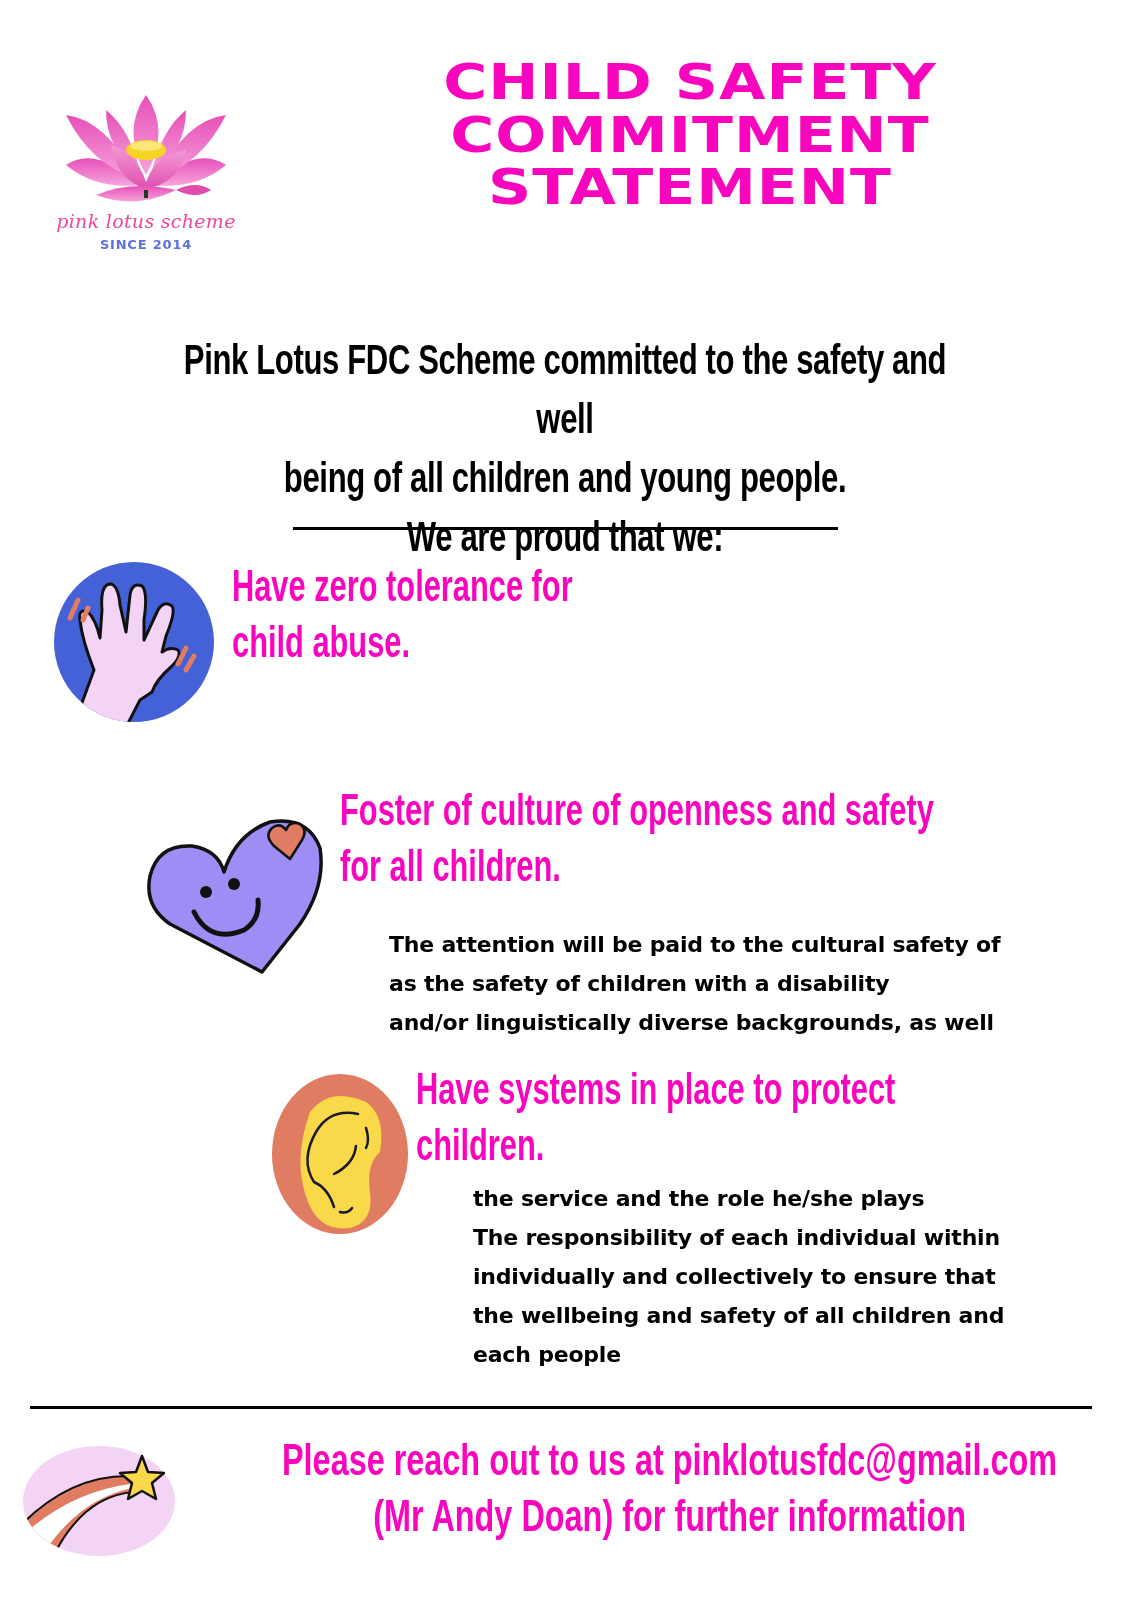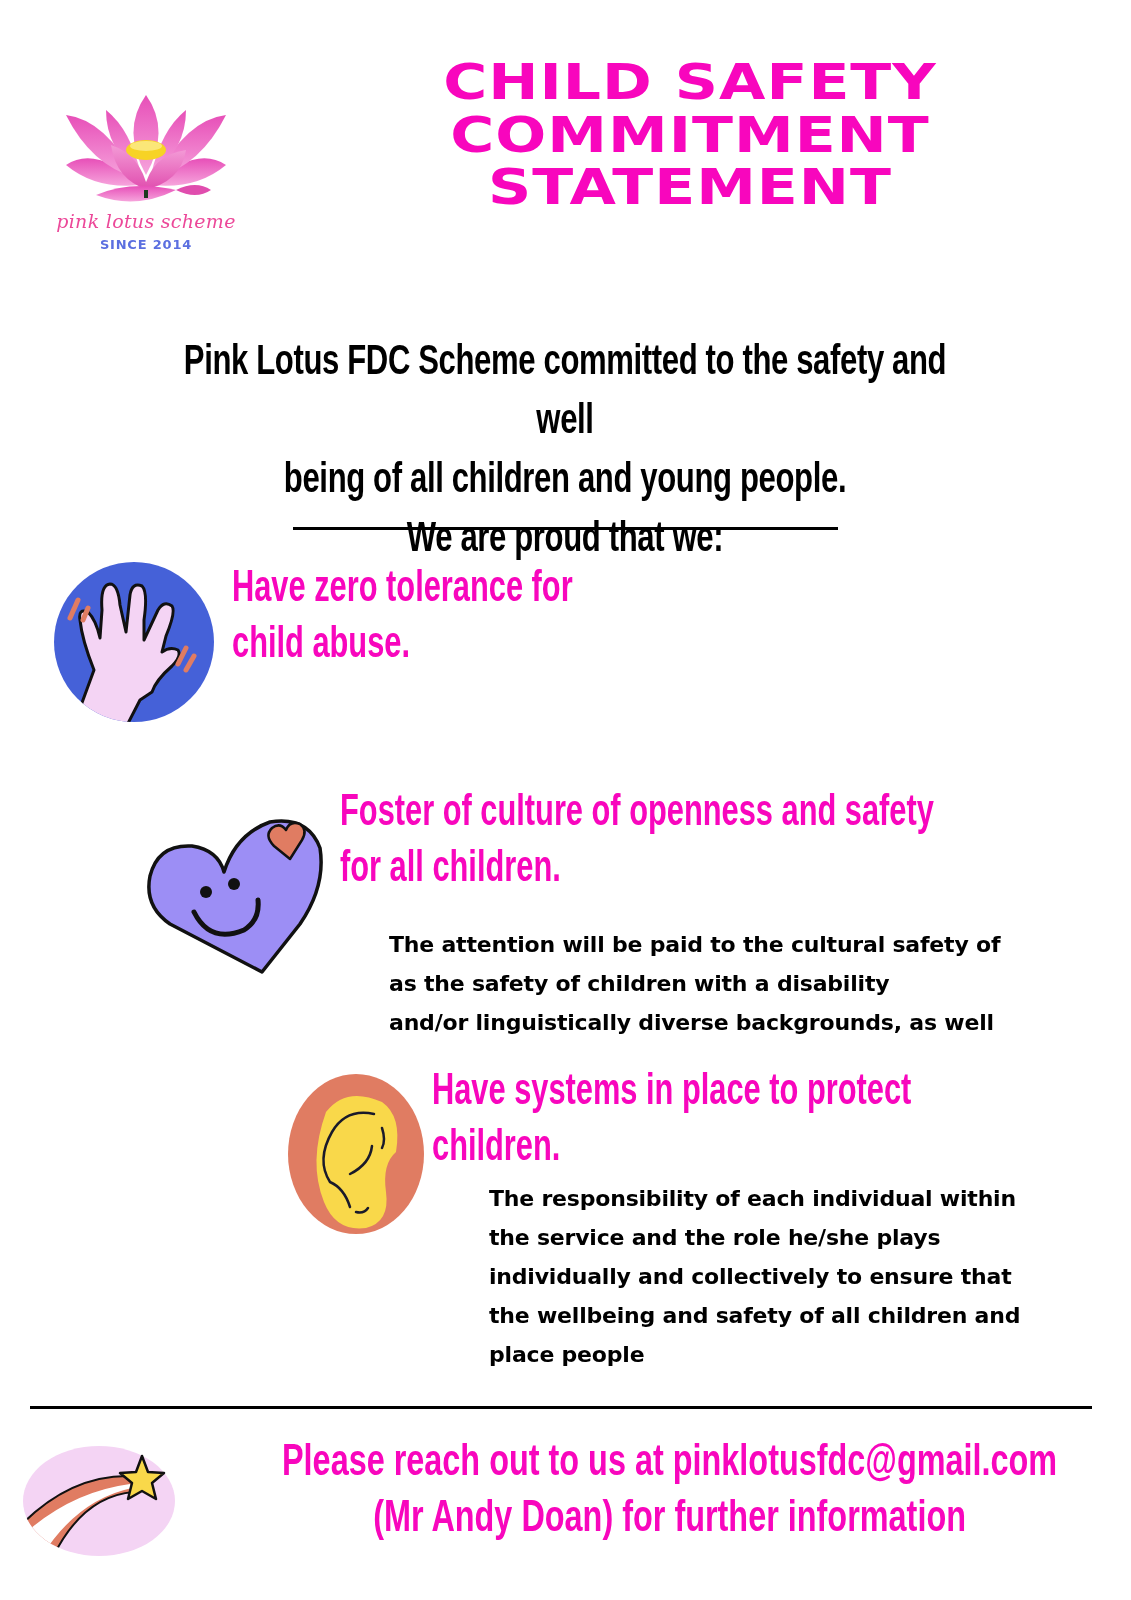--- a/index.html
+++ b/index.html
@@ -109,39 +109,39 @@
     <div>Foster of culture of openness and safety</div>
     <div>for all children.</div>
   </div>
   <div class="body" style="position:absolute;left:249px;top:117px;margin-top:24px;">
     <div>The attention will be paid to the cultural safety of</div>
     <div>as the safety of children with a disability</div>
     <div>and/or linguistically diverse backgrounds, as well</div>
   </div>
 </div>
 
-<div class="abs" style="left:286px;top:1065px;width:830px;height:320px;">
+<div class="abs" style="left:270px;top:1065px;width:830px;height:320px;">
   <svg width="140" height="165" viewBox="0 0 140 165" style="position:absolute;left:0;top:7px;">
     <ellipse cx="70" cy="82" rx="68" ry="80" fill="#e07c62"></ellipse>
     <path d="M40 40 Q60 14 96 30 Q116 44 110 80 Q96 92 100 120 Q104 150 80 156 Q50 160 38 130 Q22 90 40 40Z" fill="#f9d84a"></path>
     <path d="M88 42 Q60 36 46 60 Q30 88 44 110 Q58 116 64 135" fill="none" stroke="#1a1a2a" stroke-width="2.5" stroke-linecap="round"></path>
     <path d="M96 56 Q100 68 96 76" fill="none" stroke="#1a1a2a" stroke-width="2.5" stroke-linecap="round"></path>
     <path d="M86 74 Q84 92 64 102" fill="none" stroke="#1a1a2a" stroke-width="2.5" stroke-linecap="round"></path>
     <path d="M70 140 Q78 142 82 136" fill="none" stroke="#1a1a2a" stroke-width="2.5" stroke-linecap="round"></path>
   </svg>
   <div class="heading" style="position:absolute;left:146px;top:-4px;">
     <div>Have systems in place to protect</div>
     <div>children.</div>
   </div>
   <div class="body" style="position:absolute;left:203px;top:114px;">
+    <div>the service and the role he/she plays</div>
     <div>The responsibility of each individual within</div>
-    <div>the service and the role he/she plays</div>
     <div>individually and collectively to ensure that</div>
     <div>the wellbeing and safety of all children and</div>
-    <div>place people</div>
+    <div>each people</div>
   </div>
 </div>
 
 <div class="abs rule" style="left:30px;top:1406px;width:1062px;height:3px;"></div>
 
 <div class="abs" style="left:20px;top:1440px;width:1100px;height:130px;text-align:center;">
   <svg width="155" height="115" viewBox="0 0 155 115" style="position:absolute;left:2px;top:4px;">
     <ellipse cx="77" cy="57" rx="76" ry="55" fill="#f4d4f4"></ellipse>
     <clipPath id="ce">
         <ellipse cx="77" cy="57" rx="76" ry="55"></ellipse>

